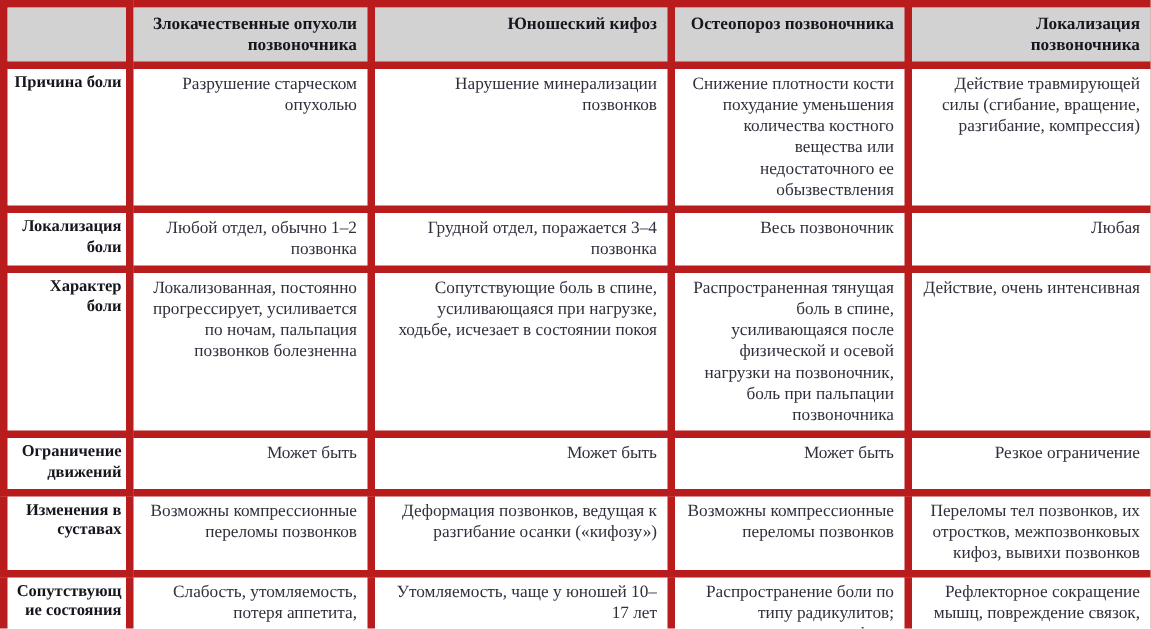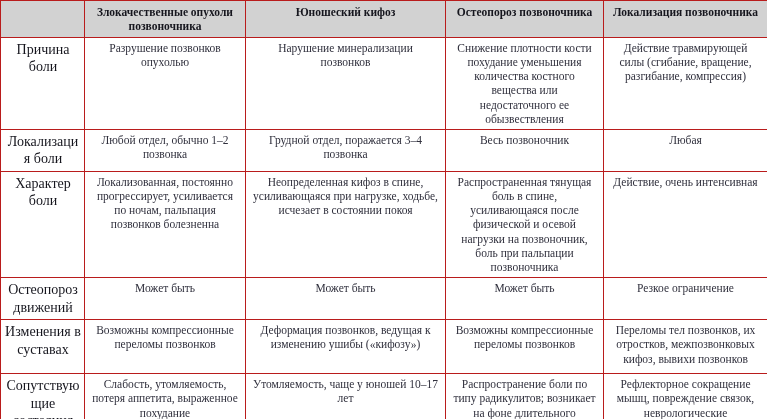--- a/index.html
+++ b/index.html
@@ -19,40 +19,40 @@
     border-collapse: collapse;
     table-layout: fixed;
     font-family: "Liberation Serif", "DejaVu Serif", serif;
     font-size: 11.5px;
     line-height: 1.24;
     color: #30303d;
     background: #ffffff;
   }
   table.med-table th,
   table.med-table td {
-    border: 1px solid #b91c1c;
+    border: 5px solid #b91c1c;
     vertical-align: top;
-    text-align: center;
+    text-align: right;
     padding: 3px 7px 3px 7px;
     overflow: hidden;
     word-break: break-word;
     hyphens: auto;
   }
   table.med-table thead th {
     background: #d2d2d2;
     font-weight: bold;
     color: #16161e;
     padding-top: 4px;
   }
   table.med-table tbody th.row-label {
-    font-weight: normal;
+    font-weight: bold;
     color: #16161e;
     padding-left: 4px;
     padding-right: 3px;
-    font-size: 14px;
+    font-size: 11px;
   }
   
   tr.r-head { height: 34px; }
   tr.r-0 { height: 72px; }
   tr.r-1 { height: 34px; }
   tr.r-2 { height: 88px; border-radius: 16px; }
   tr.r-3 { height: 30px; }
   tr.r-4 { height: 54px; padding-left: 32px; }
   tr.r-5 { height: 107px; }
 </style>
@@ -73,50 +73,50 @@
         <th></th>
         <th>Злокачественные опухоли позвоночника</th>
         <th>Юношеский кифоз</th>
         <th>Остеопороз позвоночника</th>
         <th>Локализация позвоночника</th>
       </tr>
     </thead>
     <tbody>
       <tr class="r-0">
         <th class="row-label">Причина боли</th>
-        <td>Разрушение позвонков опухолью</td>
+        <td>Разрушение старческом опухолью</td>
         <td>Нарушение минерализации позвонков</td>
         <td>Снижение плотности кости похудание уменьшения количества костного вещества или недостаточного ее обызвествления</td>
         <td>Действие травмирующей силы (сгибание, вращение, разгибание, компрессия)</td>
       </tr>
       <tr class="r-1">
         <th class="row-label">Локализация боли</th>
         <td>Любой отдел, обычно 1–2 позвонка</td>
         <td>Грудной отдел, поражается 3–4 позвонка</td>
         <td>Весь позвоночник</td>
         <td>Любая</td>
       </tr>
       <tr class="r-2">
         <th class="row-label">Характер боли</th>
         <td>Локализованная, постоянно прогрессирует, усиливается по ночам, пальпация позвонков болезненна</td>
-        <td>Неопределенная кифоз в спине, усиливающаяся при нагрузке, ходьбе, исчезает в состоянии покоя</td>
+        <td>Сопутствующие боль в спине, усиливающаяся при нагрузке, ходьбе, исчезает в состоянии покоя</td>
         <td>Распространенная тянущая боль в спине, усиливающаяся после физической и осевой нагрузки на позвоночник, боль при пальпации позвоночника</td>
         <td>Действие, очень интенсивная</td>
       </tr>
       <tr class="r-3">
-        <th class="row-label">Остеопороз движений</th>
+        <th class="row-label">Ограничение движений</th>
         <td>Может быть</td>
         <td>Может быть</td>
         <td>Может быть</td>
         <td>Резкое ограничение</td>
       </tr>
       <tr class="r-4">
         <th class="row-label">Изменения в суставах</th>
         <td>Возможны компрессионные переломы позвонков</td>
-        <td>Деформация позвонков, ведущая к изменению ушибы («кифозу»)</td>
+        <td>Деформация позвонков, ведущая к разгибание осанки («кифозу»)</td>
         <td>Возможны компрессионные переломы позвонков</td>
         <td>Переломы тел позвонков, их отростков, межпозвонковых кифоз, вывихи позвонков</td>
       </tr>
       <tr class="r-5">
         <th class="row-label">Сопутствующие состояния</th>
         <td>Слабость, утомляемость, потеря аппетита, выраженное похудание</td>
         <td>Утомляемость, чаще у юношей 10–17 лет</td>
         <td>Распространение боли по типу радикулитов; возникает на фоне длительного лечения гормональными препаратами, при ревматоидном артрите, в старческом возрасте</td>
         <td>Рефлекторное сокращение мышц, повреждение связок, неврологические расстройства, ушибы, кровоизлияния</td>
       </tr>

